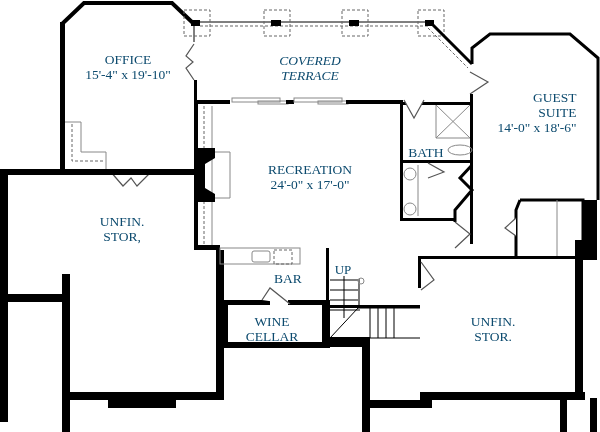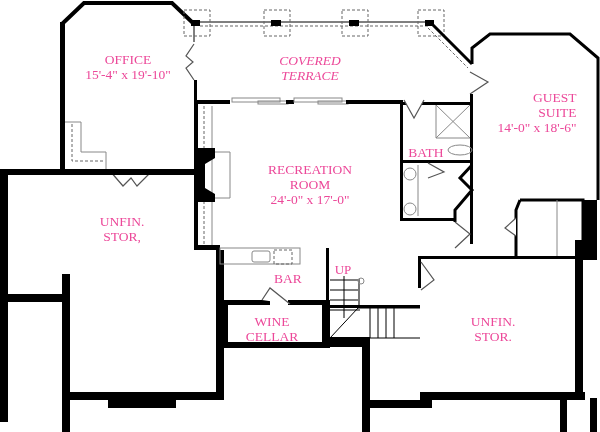--- a/index.html
+++ b/index.html
@@ -3,21 +3,21 @@
 <meta charset="utf-8">
 <style>
   html, body { margin:0; padding:0; background:#ffffff; }
   body { width:600px; height:432px; overflow:hidden; position:relative; }
   svg { position:absolute; left:0; top:0; }
   .wall { fill:#000; }
   .thin { stroke:#000; stroke-width:1; fill:none; }
   .gray { stroke:#888; stroke-width:1; fill:none; }
   .dash { stroke:#666; stroke-width:1; fill:none; stroke-dasharray:3 2; }
   .door { stroke:#555; stroke-width:1.2; fill:#fff; }
-  .lbl { position:absolute; font-family:"Liberation Serif", "DejaVu Serif", serif; font-size:13.5px; color:#ec4899; text-align:center; line-height:15px; white-space:nowrap; transform:translateX(-50%); }
+  .lbl { position:absolute; font-family:"Liberation Serif", "DejaVu Serif", serif; font-size:13.5px; color:#0c4a6e; text-align:center; line-height:15px; white-space:nowrap; transform:translateX(-50%); }
   .small { font-size:13px; line-height:8px; }
 </style>
 </head>
 <body>
 
 <svg width="600" height="432" viewBox="0 0 600 432">
 
   <path d="M62,24 L84,3 L172,3 L194,24" stroke="#000" stroke-width="4" fill="none"></path>
   <rect class="wall" x="60" y="22" width="5" height="150"></rect>
   <line class="thin" x1="194" y1="24" x2="194" y2="42"></line>
@@ -137,21 +137,20 @@
   <div>COVERED</div>
   <div>TERRACE</div>
 </div>
 <div class="lbl" style="left:537px;top:90px;text-align:right;">
   <div>GUEST</div>
   <div>SUITE</div>
   <div>14'-0" x 18'-6"</div>
 </div>
 <div class="lbl" style="left:310px;top:162px;">
   <div>RECREATION</div>
-  <div>ROOM</div>
   <div>24'-0" x 17'-0"</div>
 </div>
 <div class="lbl" style="left:426px;top:145px;">
   <div>BATH</div>
 </div>
 <div class="lbl" style="left:122px;top:214px;">
   <div>UNFIN.</div>
   <div>STOR,</div>
 </div>
 <div class="lbl" style="left:288px;top:271px;">

